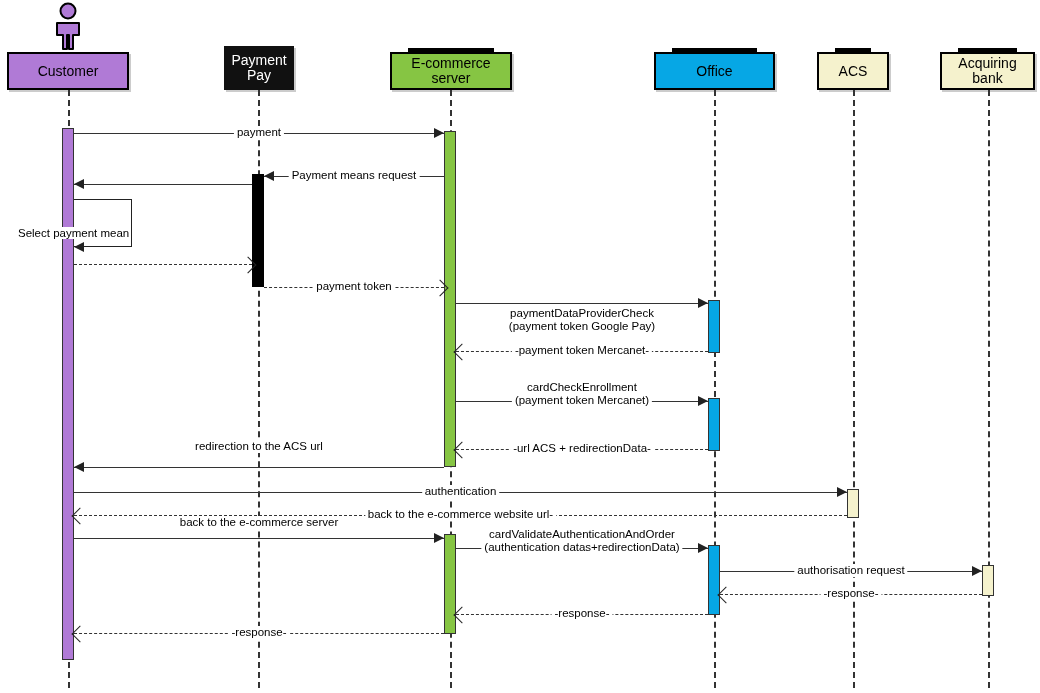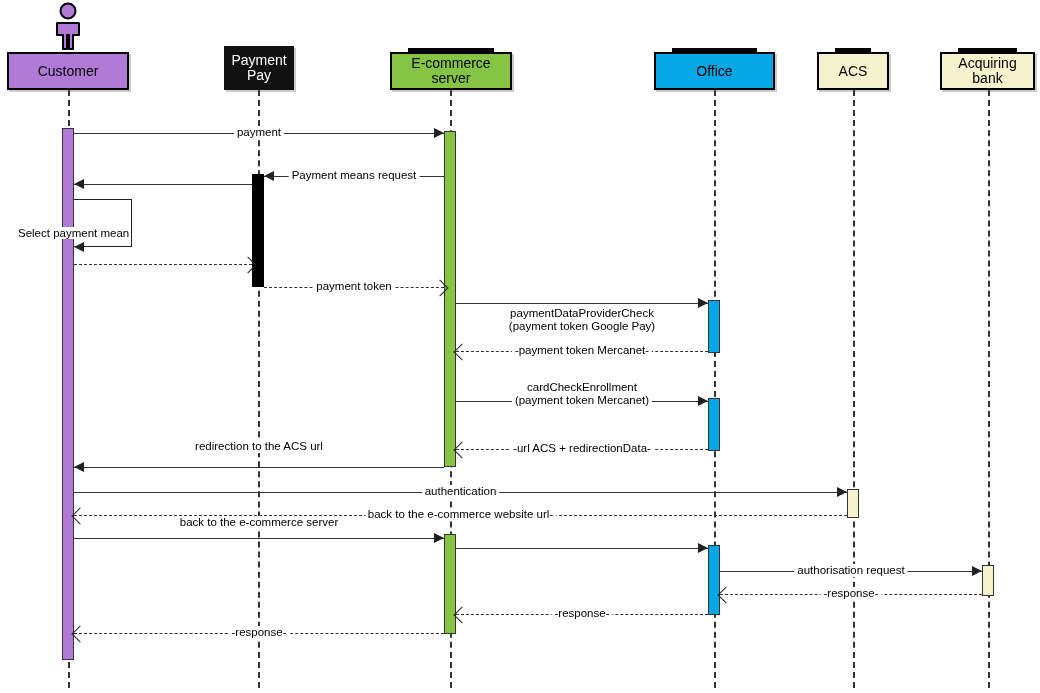--- a/index.html
+++ b/index.html
@@ -137,20 +137,22 @@
     <div class="arrowhead ah-right-solid" style="top: 487px; left: 837px;"></div>
     <div class="msglabel" style="left: 460.5px; top: 485px;">authentication</div>
     <div class="msgline dashed" style="left: 74px; top: 515px; width: 773px;"></div>
     <div class="arrowhead ah-left-open" style="top: 509.5px; left: 74px;"></div>
     <div class="msglabel" style="left: 460.5px; top: 508px;">back to the e-commerce website url-</div>
     <div class="msgline" style="left: 74px; top: 538px; width: 370px;"></div>
     <div class="arrowhead ah-right-solid" style="top: 533px; left: 434px;"></div>
     <div class="msglabel" style="left: 259px; top: 516px;">back to the e-commerce server</div>
     <div class="msgline" style="left: 456px; top: 548px; width: 252px;"></div>
     <div class="arrowhead ah-right-solid" style="top: 543px; left: 698px;"></div>
+    <div class="msglabel" style="left: 582px; top: 528px;">cardValidateAuthenticationAndOrder
+(authentication datas+redirectionData)</div>
     <div class="msgline" style="left: 720px; top: 571px; width: 262px;"></div>
     <div class="arrowhead ah-right-solid" style="top: 566px; left: 972px;"></div>
     <div class="msglabel" style="left: 851px; top: 564px;">authorisation request</div>
     <div class="msgline dashed" style="left: 720px; top: 594px; width: 262px;"></div>
     <div class="arrowhead ah-left-open" style="top: 588.5px; left: 720px;"></div>
     <div class="msglabel" style="left: 851px; top: 587px;">-response-</div>
     <div class="msgline dashed" style="left: 456px; top: 614px; width: 252px;"></div>
     <div class="arrowhead ah-left-open" style="top: 608.5px; left: 456px;"></div>
     <div class="msglabel" style="left: 582px; top: 607px;">-response-</div>
     <div class="msgline dashed" style="left: 74px; top: 633px; width: 370px;"></div>

